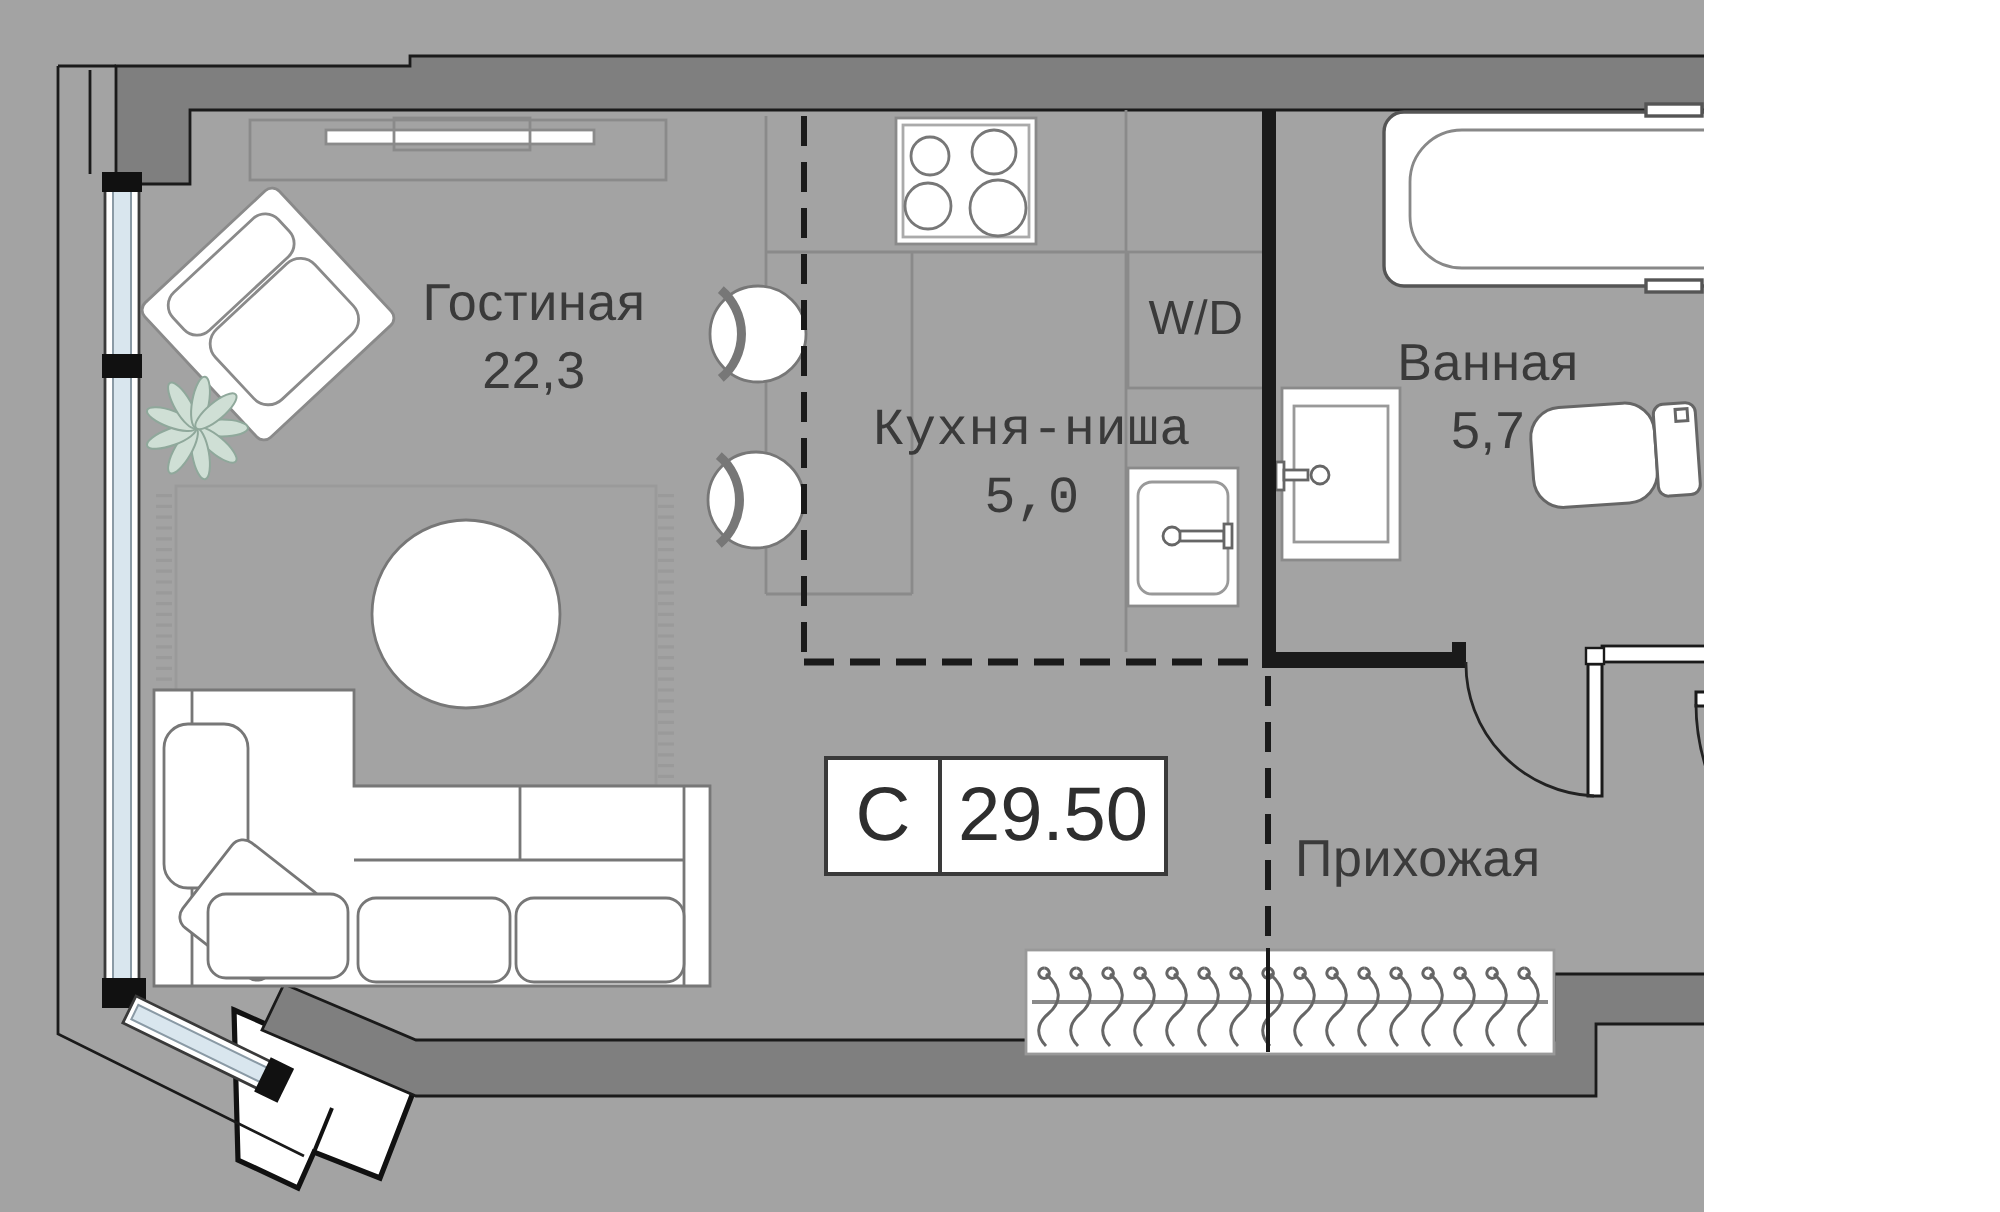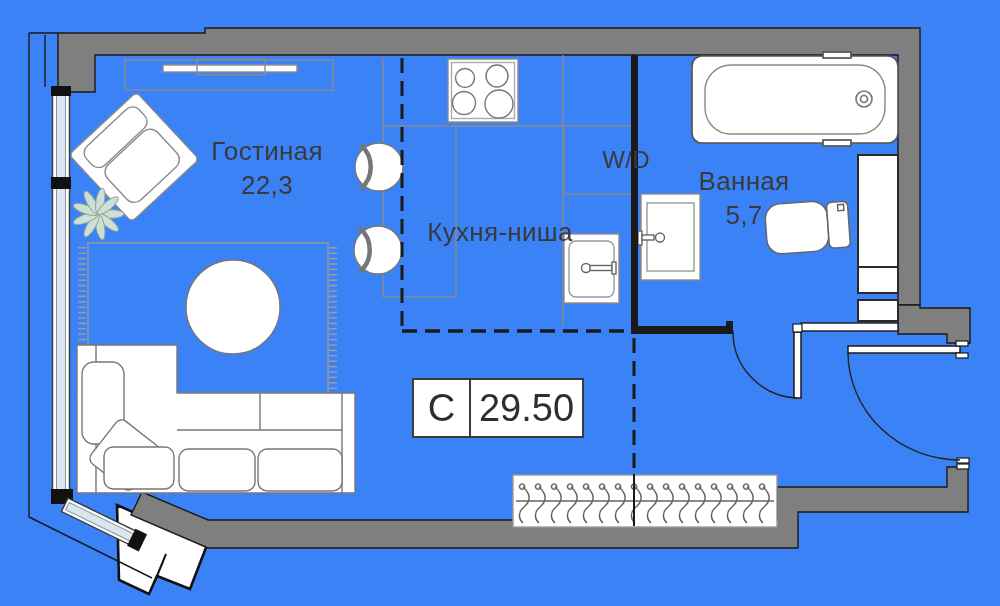--- a/index.html
+++ b/index.html
@@ -1,27 +1,27 @@
 <!DOCTYPE html>
 <html style="--c-wall: #7f7f7f; --c-glass: #d9e6ee; --c-plant: #cfdfd5; --c-plant_stroke: #8fa89b; --c-text: #3a3a3a;"><head>
 <meta charset="utf-8">
 <style>
   html,body{margin:0;padding:0;background:#ffffff;}
   #plan-root{
-    position:relative;width:1000px;height:606px;background:#3b82f6;overflow:hidden;
+    position:relative;width:852px;height:606px;background:#a3a3a3;overflow:hidden;
     font-family:"Liberation Sans", sans-serif;
   }
   #plan-svg{position:absolute;left:0;top:0;}
   .lbl{
     position:absolute;transform:translate(-50%,-50%);text-align:center;
     color:var(--c-text,#3a3a3a);font-size:26px;line-height:34px;white-space:nowrap;
     letter-spacing:.3px;
   }
   .lbl .area{display:block;}
-  .wd-lbl{font-size:24px;line-height:24px;margin-left:28px;}
+  .wd-lbl{font-size:24px;line-height:24px;}
   #lot-box{
     position:absolute;left:412px;top:378px;width:172px;height:60px;box-sizing:border-box;
     border:2px solid #3a3a3a;background:#fff;display:flex;align-items:stretch;
     color:#2e2e2e;
   }
   #lot-box .cell{display:flex;align-items:center;justify-content:center;font-size:38px;}
   #lot-type{width:55px;border-right:2px solid #3a3a3a;}
   #lot-area{flex:1;}
 </style>
 </head>
@@ -197,28 +197,30 @@
     <path d="M402,331 H631" stroke-width="3.5" stroke-dasharray="15 8"></path>
     <path d="M634,338 V474" stroke-width="3" stroke-dasharray="15 8"></path>
     <path d="M634,474 V526" stroke-width="2"></path>
   </g>
 </svg>
 
   <div class="lbl" style="left:267px;top:168px;">
     <span>Гостиная</span>
     <span class="area">22,3</span>
   </div>
-  <div class="lbl" style="left:500px;top:232px;">
+  <div class="lbl" style="left:516px;top:232px;font-family:Liberation Mono, monospace;">
     <span>Кухня-ниша</span>
+    <span class="area">5,0</span>
   </div>
   <div class="lbl" style="left:744px;top:198px;">
     <span>Ванная</span>
     <span class="area">5,7</span>
   </div>
   <div class="lbl" style="left:709px;top:429px;">
+    <span>Прихожая</span>
   </div>
   <div class="lbl wd-lbl" style="left:598px;top:160px;">W/D</div>
 
   <div id="lot-box">
     <div class="cell" id="lot-type">С</div>
     <div class="cell" id="lot-area">29.50</div>
   </div>
 
 </div>
 

